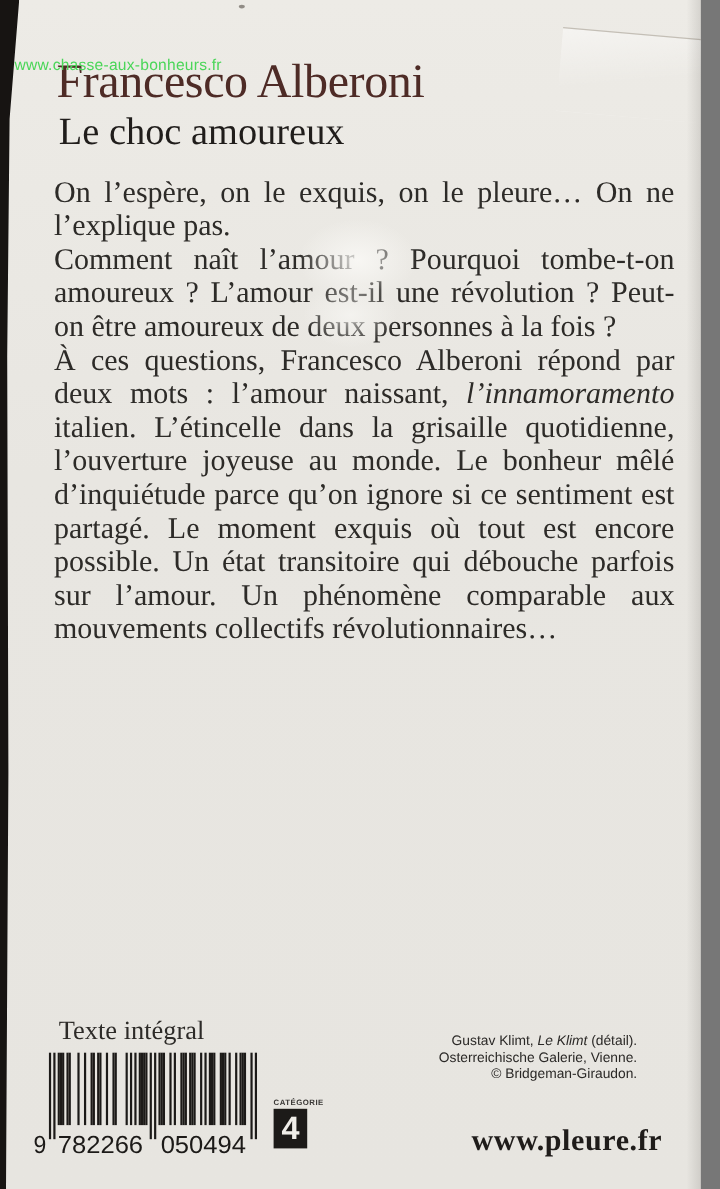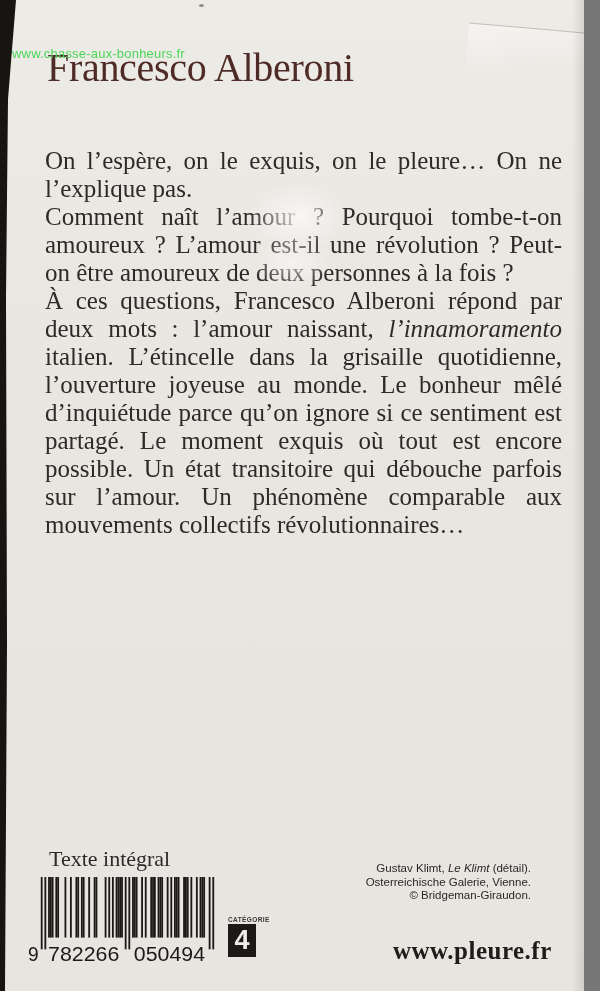--- a/index.html
+++ b/index.html
@@ -114,20 +114,21 @@
   <div class="edge-left"></div>
   <div class="edge-right"></div>
   <div class="crease-topright"></div>
   <div class="speck-top"></div>
   <div class="smudge-a"></div>
   <div class="smudge-b"></div>
 
   <div class="abs watermark">www.chasse-aux-bonheurs.fr</div>
 
   <div class="abs author">Francesco Alberoni</div>
+  <div class="abs title">Le choc amoureux</div>
 
   <div class="abs synopsis">
     <p>On l’espère, on le exquis, on le pleure… On ne l’explique pas.</p>
     <p>Comment naît l’amour ? Pourquoi tombe-t-on amoureux ? L’amour est-il une révolution ? Peut-on être amoureux de deux personnes à la fois ?</p>
     <p>
       <span>À ces questions, Francesco Alberoni répond par deux mots : l’amour naissant, </span><em>l’innamoramento</em><span> italien. L’étincelle dans la grisaille quotidienne, l’ouverture joyeuse au monde. Le bonheur mêlé d’inquiétude parce qu’on ignore si ce sentiment est partagé. Le moment exquis où tout est encore possible. Un état transitoire qui débouche parfois sur l’amour. Un phénomène comparable aux mouvements collectifs révolutionnaires…</span>
     </p>
   </div>
 
   <div class="abs edition-note">Texte intégral</div>

